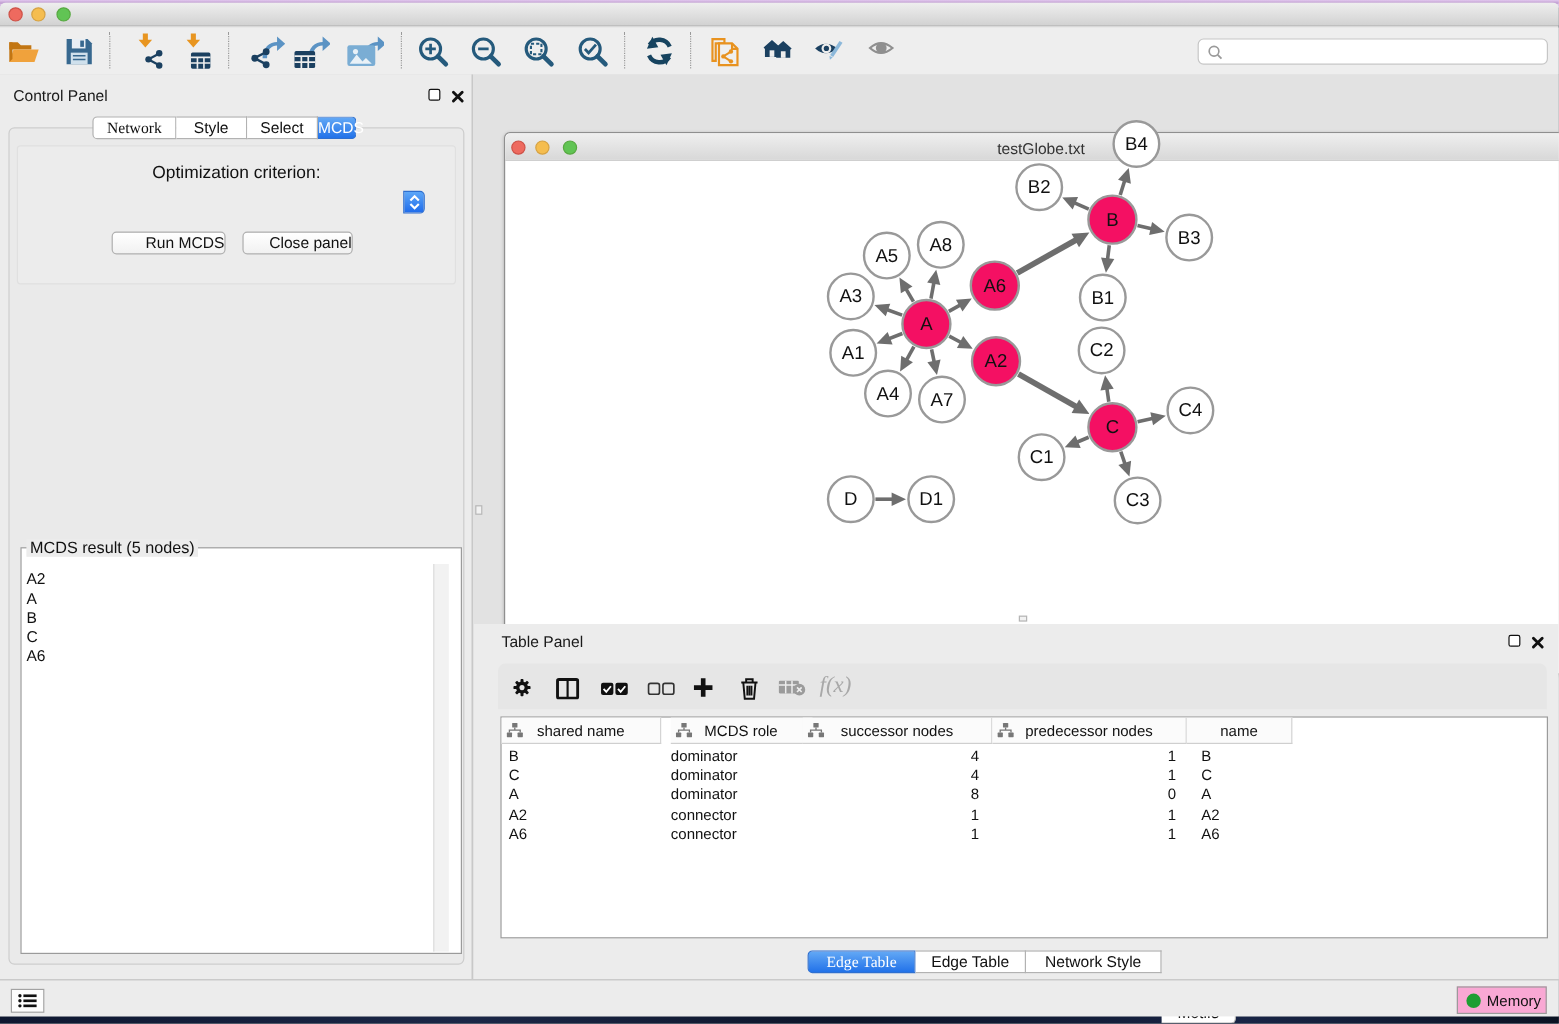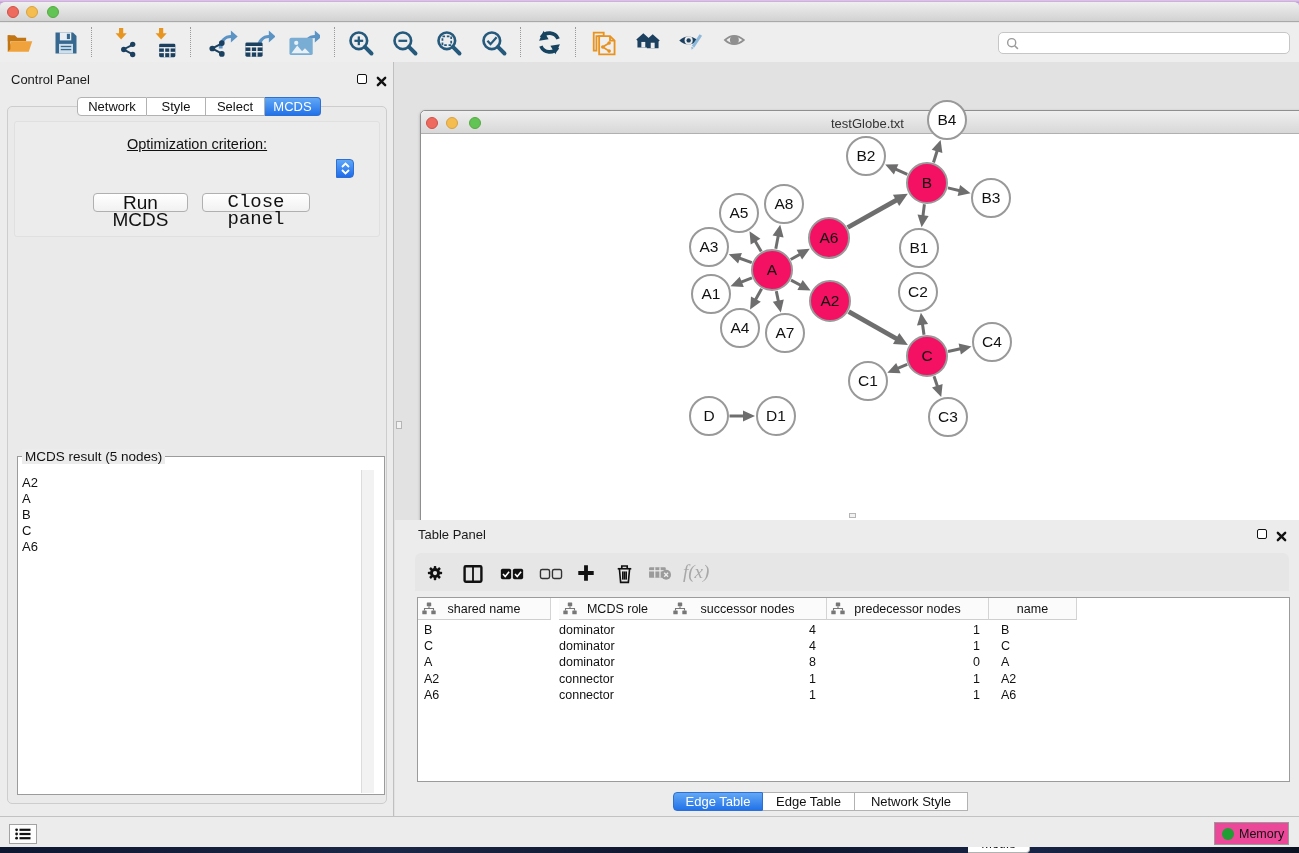--- a/index.html
+++ b/index.html
@@ -10,43 +10,43 @@
 .titlebar{left:0;top:2px;width:1299px;height:20px;background:linear-gradient(#efefef,#d2d2d2);border-bottom:1px solid #a9a9a9;border-radius:5px 5px 0 0;}
 .tl{border-radius:50%;width:12px;height:12px;top:6px;}
 .title{width:100%;text-align:center;top:5px;font-size:13px;color:#3e3e3e;}
 .toolbar{left:0;top:23px;width:1299px;height:39px;background:#eeeeee;}
 .tsep{top:27px;height:30px;width:0;border-left:1px dotted #9a9a9a;}
 .content{left:0;top:62px;width:1299px;height:754px;background:#e2e2e2;}
 .cpanel{left:0;top:62px;width:394px;height:754px;background:#ececec;border-right:1px solid #c0c0c0;}
 .phead{font-size:13px;color:#1a1a1a;}
 .maxbtn{width:10px;height:10px;border:1.5px solid #111;border-radius:2px;background:#fff;}
 .seg{position:absolute;font-size:13px;color:#111;text-align:center;background:#fff;border:1px solid #b2b2b2;line-height:17px;height:19px;}
-.seg.first{border-radius:4px 0 0 4px;}
+.seg.first{border-radius:4px 0 0 4px;font-family:Liberation Serif, serif;}
 .seg.last{border-radius:0 4px 4px 0;}
 .seg.mid{border-left:none;}
 .seg.sel{background:linear-gradient(#62a8f5,#2272e9);color:#fff;border-color:#2e6fd0;}
 .cpane{left:7px;top:44px;width:380px;height:698px;background:#eaeaea;border:1px solid #cdcdcd;border-radius:5px;}
 .ipane{left:14px;top:59px;width:366px;height:116px;background:#ececec;border:1px solid #e0e0e0;border-radius:3px;}
-.optlabel{left:0px;top:74px;width:394px;text-align:center;font-size:14.5px;color:#111;text-decoration:underline;}
+.optlabel{left:0px;top:74px;width:394px;text-align:center;font-size:14.5px;color:#111;}
 .combo{left:42px;top:97px;width:312px;height:19px;background:#fff;border:1px solid #b0b0b0;border-radius:4px;font-size:14.5px;line-height:17px;padding-left:12px;color:#111;}
 .combocap{left:336px;top:97px;width:18px;height:19px;border-radius:0 4px 4px 0;background:linear-gradient(#5da7f8,#1f6ceb);border:1px solid #2e6fd0;}
-.btn{position:absolute;height:19px;background:linear-gradient(#ffffff,#f1f1f1);border:1px solid #b0b0b0;border-radius:4px;font-size:19px;color:#111;text-align:center;line-height:17px;}
+.btn{position:absolute;height:19px;background:linear-gradient(#ffffff,#f1f1f1);border:1px solid #b0b0b0;border-radius:4px;font-size:13px;color:#111;text-align:right;line-height:17px;}
 .fieldset{left:17px;top:394px;width:368px;height:339px;border:1px solid #9b9b9b;background:#fff;}
 .fslegend{left:22px;top:387px;background:#ececec;font-size:13.5px;color:#111;padding:0 3px;}
 .fslist{font-size:13px;color:#111;line-height:16px;}
 .scrolltrack{background:#f2f2f2;border-left:1px solid #dcdcdc;}
 .nwin{left:420px;top:62px;width:895px;height:452px;background:#fff;border:1px solid #8f8f8f;border-radius:5px 5px 0 0;box-shadow:0 1px 3px rgba(0,0,0,0.25);margin-top:48px;}
 .ntitle{left:0;top:0;width:893px;height:23px;background:linear-gradient(#efefef,#d8d8d8);border-bottom:1px solid #b0b0b0;border-radius:5px 5px 0 0;}
 .tpanel{left:395px;top:520px;width:904px;height:296px;background:#ececec;}
 .ttoolbar{left:20px;top:33px;width:874px;height:38px;background:#e6e6e6;border-radius:6px 6px 0 0;}
 .tablebox{left:22px;top:77px;width:873px;height:185px;background:#fff;border:1px solid #9b9b9b;}
 .th{position:absolute;top:0;height:22px;background:#fbfbfb;border-right:1px solid #d4d4d4;border-bottom:1px solid #cfcfcf;font-size:12.5px;color:#111;text-align:center;line-height:22px;}
 .td{position:absolute;font-size:12.5px;color:#111;height:16px;line-height:16px;}
 .statusbar{left:0;top:816px;width:1299px;height:31px;background:#ececec;border-top:1px solid #c2c2c2;}
-.membtn{left:1214px;top:822px;width:75px;height:23px;background:#ec4899;border:1px solid #9b9b9b;font-size:12.5px;color:#111;}
+.membtn{left:1214px;top:822px;width:75px;height:23px;background:#f9a8d4;border:1px solid #9b9b9b;font-size:12.5px;color:#111;}
 .listbtn{left:9px;top:824px;width:28px;height:20px;background:#fdfdfd;border:1px solid #a2a2a2;}
 </style></head>
 <body>
 <div class="root">
 <div class="abs win"></div>
 <div class="abs deskTop"></div>
 <div class="abs deskBot"></div>
 <div class="abs titlebar"></div>
 <div class="abs tl" style="left:7px;top:6px;background:#ee6a5f;border:0.5px solid #ce5248;"></div>
     <div class="abs tl" style="left:26px;top:6px;background:#f5bd4f;border:0.5px solid #d6a243;"></div>
@@ -213,28 +213,28 @@
 <div class="abs cpanel">
   <div class="abs phead" style="left:11px;top:10px;">Control Panel</div>
   <div class="abs maxbtn" style="left:357px;top:12px;"></div>
   <div class="abs" style="left:376px;top:11px;"><svg width="11" height="11" viewBox="0 0 12 12">
           <path d="M2 2 L10 10 M10 2 L2 10" stroke="#111" stroke-width="2.6" stroke-linecap="round"></path>
         </svg></div>
   <div class="abs cpane"></div>
   <div class="abs seg first" style="left:77px;top:35px;width:70px;">Network</div>
   <div class="abs seg mid" style="left:147px;top:35px;width:59px;">Style</div>
   <div class="abs seg mid" style="left:206px;top:35px;width:59px;">Select</div>
-  <div class="abs seg mid last sel" style="left:265px;top:35px;width:56px;">MCDS</div>
+  <div class="abs seg mid last sel" style="left:265px;top:35px;width:32px;">MCDS</div>
   <div class="abs ipane"></div>
   <div class="abs optlabel">Optimization criterion:</div>
   <div class="abs combocap"><svg width="17" height="17" viewBox="0 0 17 17">
           <path d="M5 7 l3.5-3.5 3.5 3.5 M5 10 l3.5 3.5 3.5-3.5" stroke="#fff" stroke-width="1.8" fill="none"></path>
         </svg></div>
   <div class="abs btn" style="left:93px;top:130.5px;width:95px;">Run MCDS</div>
-  <div class="abs btn" style="left:202px;top:130.5px;width:108px;font-family:Liberation Mono, monospace;">Close panel</div>
+  <div class="abs btn" style="left:202px;top:130.5px;width:92px;">Close panel</div>
   <div class="abs fieldset"></div>
   <div class="abs fslegend">MCDS result (5 nodes)</div>
   <div class="abs fslist" style="left:22px;top:413px;">A2<br>A<br>B<br>C<br>A6</div>
   <div class="abs scrolltrack" style="left:361px;top:408px;width:13px;height:323px;"></div>
 </div>
 
 <div class="abs nwin">
   <div class="abs ntitle"></div>
   <div class="abs tl" style="left:4.5px;top:6px;background:#ee6a5f;border:0.5px solid #ce5248;"></div>
       <div class="abs tl" style="left:24.5px;top:6px;background:#f5bd4f;border:0.5px solid #d6a243;"></div>

